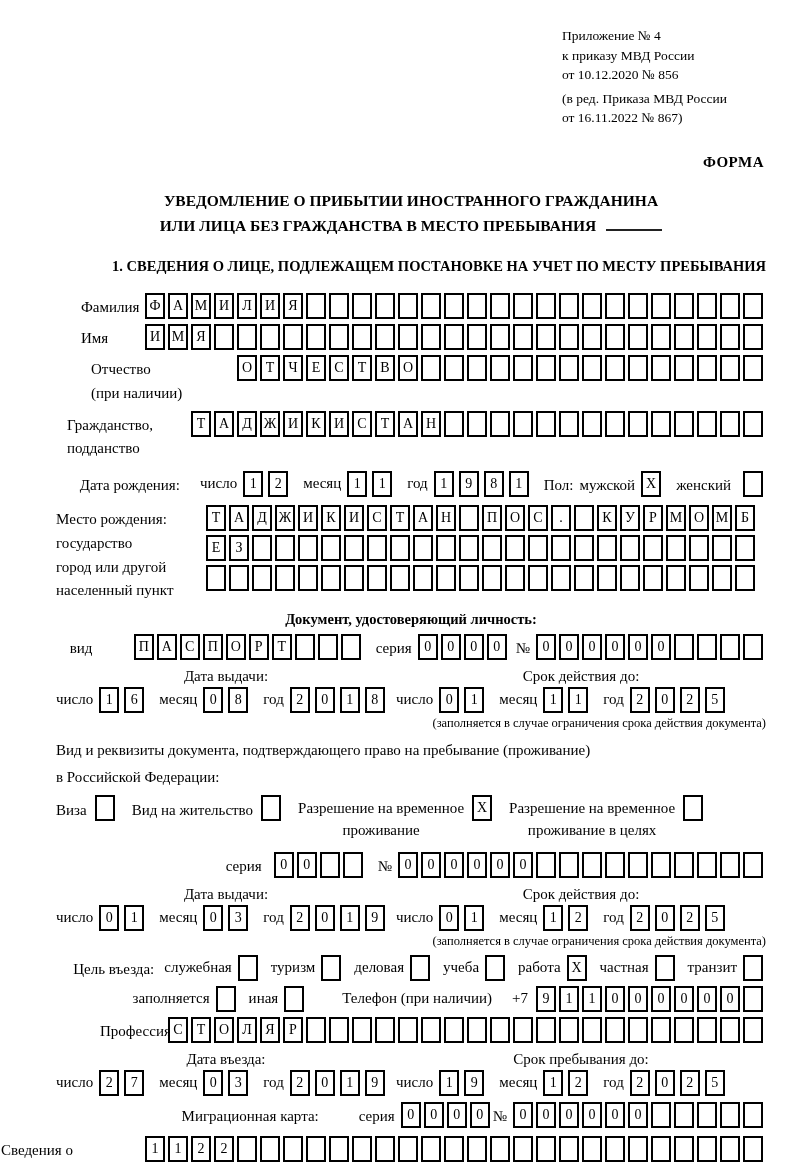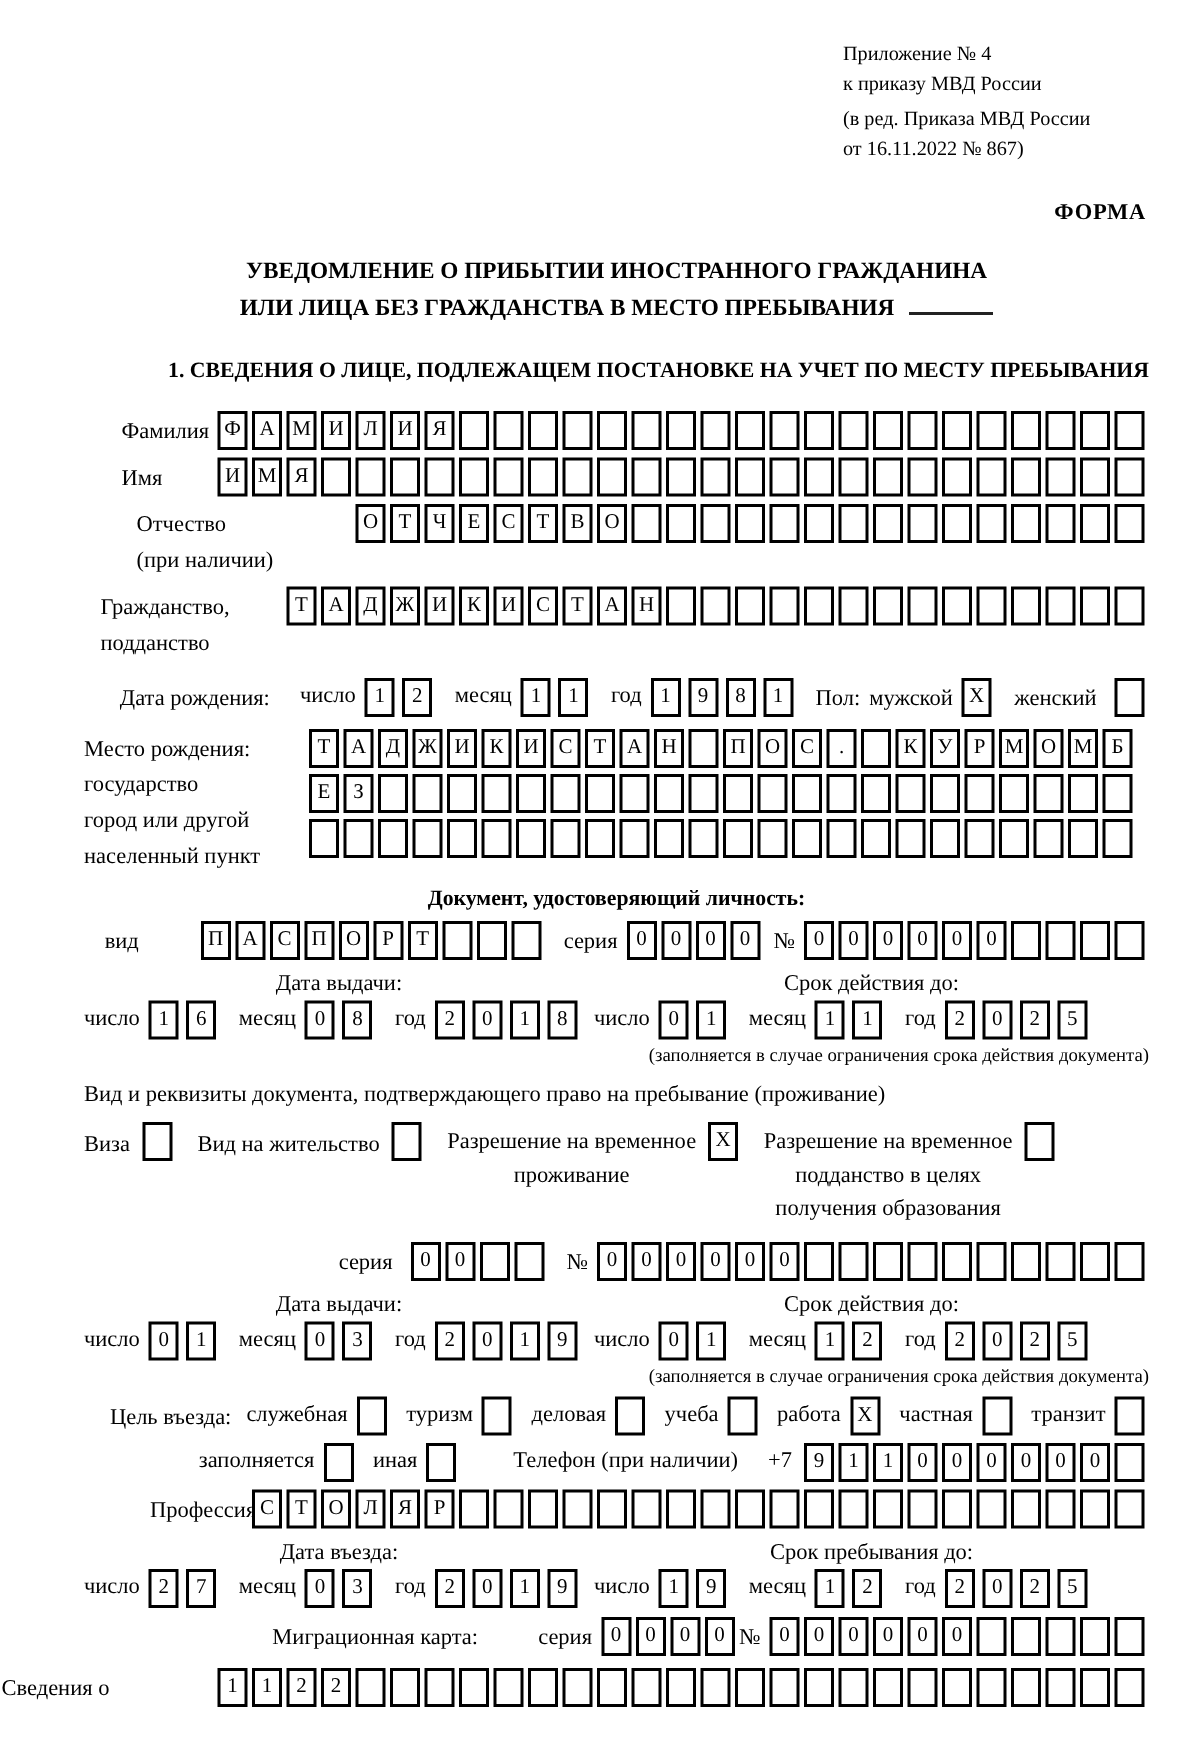--- a/index.html
+++ b/index.html
@@ -47,20 +47,21 @@
   .label-col div{line-height:1.58;}
 </style>
 </head>
 <body>
 
 <div class="page">
 
   <div class="appendix">
     <div>Приложение № 4</div>
     <div>к приказу МВД России</div>
+    <div>от 10.12.2020 № 856</div>
     <div class="amend">(в ред. Приказа МВД России</div>
     <div>от 16.11.2022 № 867)</div>
   </div>
 
   <div class="forma">ФОРМА</div>
 
   <div class="title">
     <div>УВЕДОМЛЕНИЕ О ПРИБЫТИИ ИНОСТРАННОГО ГРАЖДАНИНА</div>
     <div><span>ИЛИ ЛИЦА БЕЗ ГРАЖДАНСТВА В МЕСТО ПРЕБЫВАНИЯ</span><span class="blank-line"></span></div>
   </div>
@@ -416,20 +417,21 @@
             <span class="bx">2</span>
             <span class="bx">5</span>
           </span>
       </div>
       <div class="small-note">(заполняется в случае ограничения срока действия документа)</div>
     </div>
   </div>
 
   <div class="intro">
     <div>Вид и реквизиты документа, подтверждающего право на пребывание (проживание)</div>
+    <div>в Российской Федерации:</div>
   </div>
 
   <div class="permit-row">
     <div class="permit-item">
       <span class="pl">Виза</span>
       <span class="boxes">
           <span class="bx"></span>
         </span>
     </div>
     <div class="permit-item">
@@ -443,22 +445,21 @@
         <div>Разрешение на временное</div>
         <div>проживание</div>
       </span>
       <span class="boxes">
           <span class="bx">X</span>
         </span>
     </div>
     <div class="permit-item" style="margin-right:0;">
       <span class="multi">
         <div>Разрешение на временное</div>
-        <div>подданство в целях</div>
-        <div>получения образования</div>
+        <div>проживание в целях</div>
       </span>
       <span class="boxes">
           <span class="bx"></span>
         </span>
     </div>
   </div>
 
   <div class="row">
     <span class="lbl">серия</span>
     <span class="gap12"></span>

